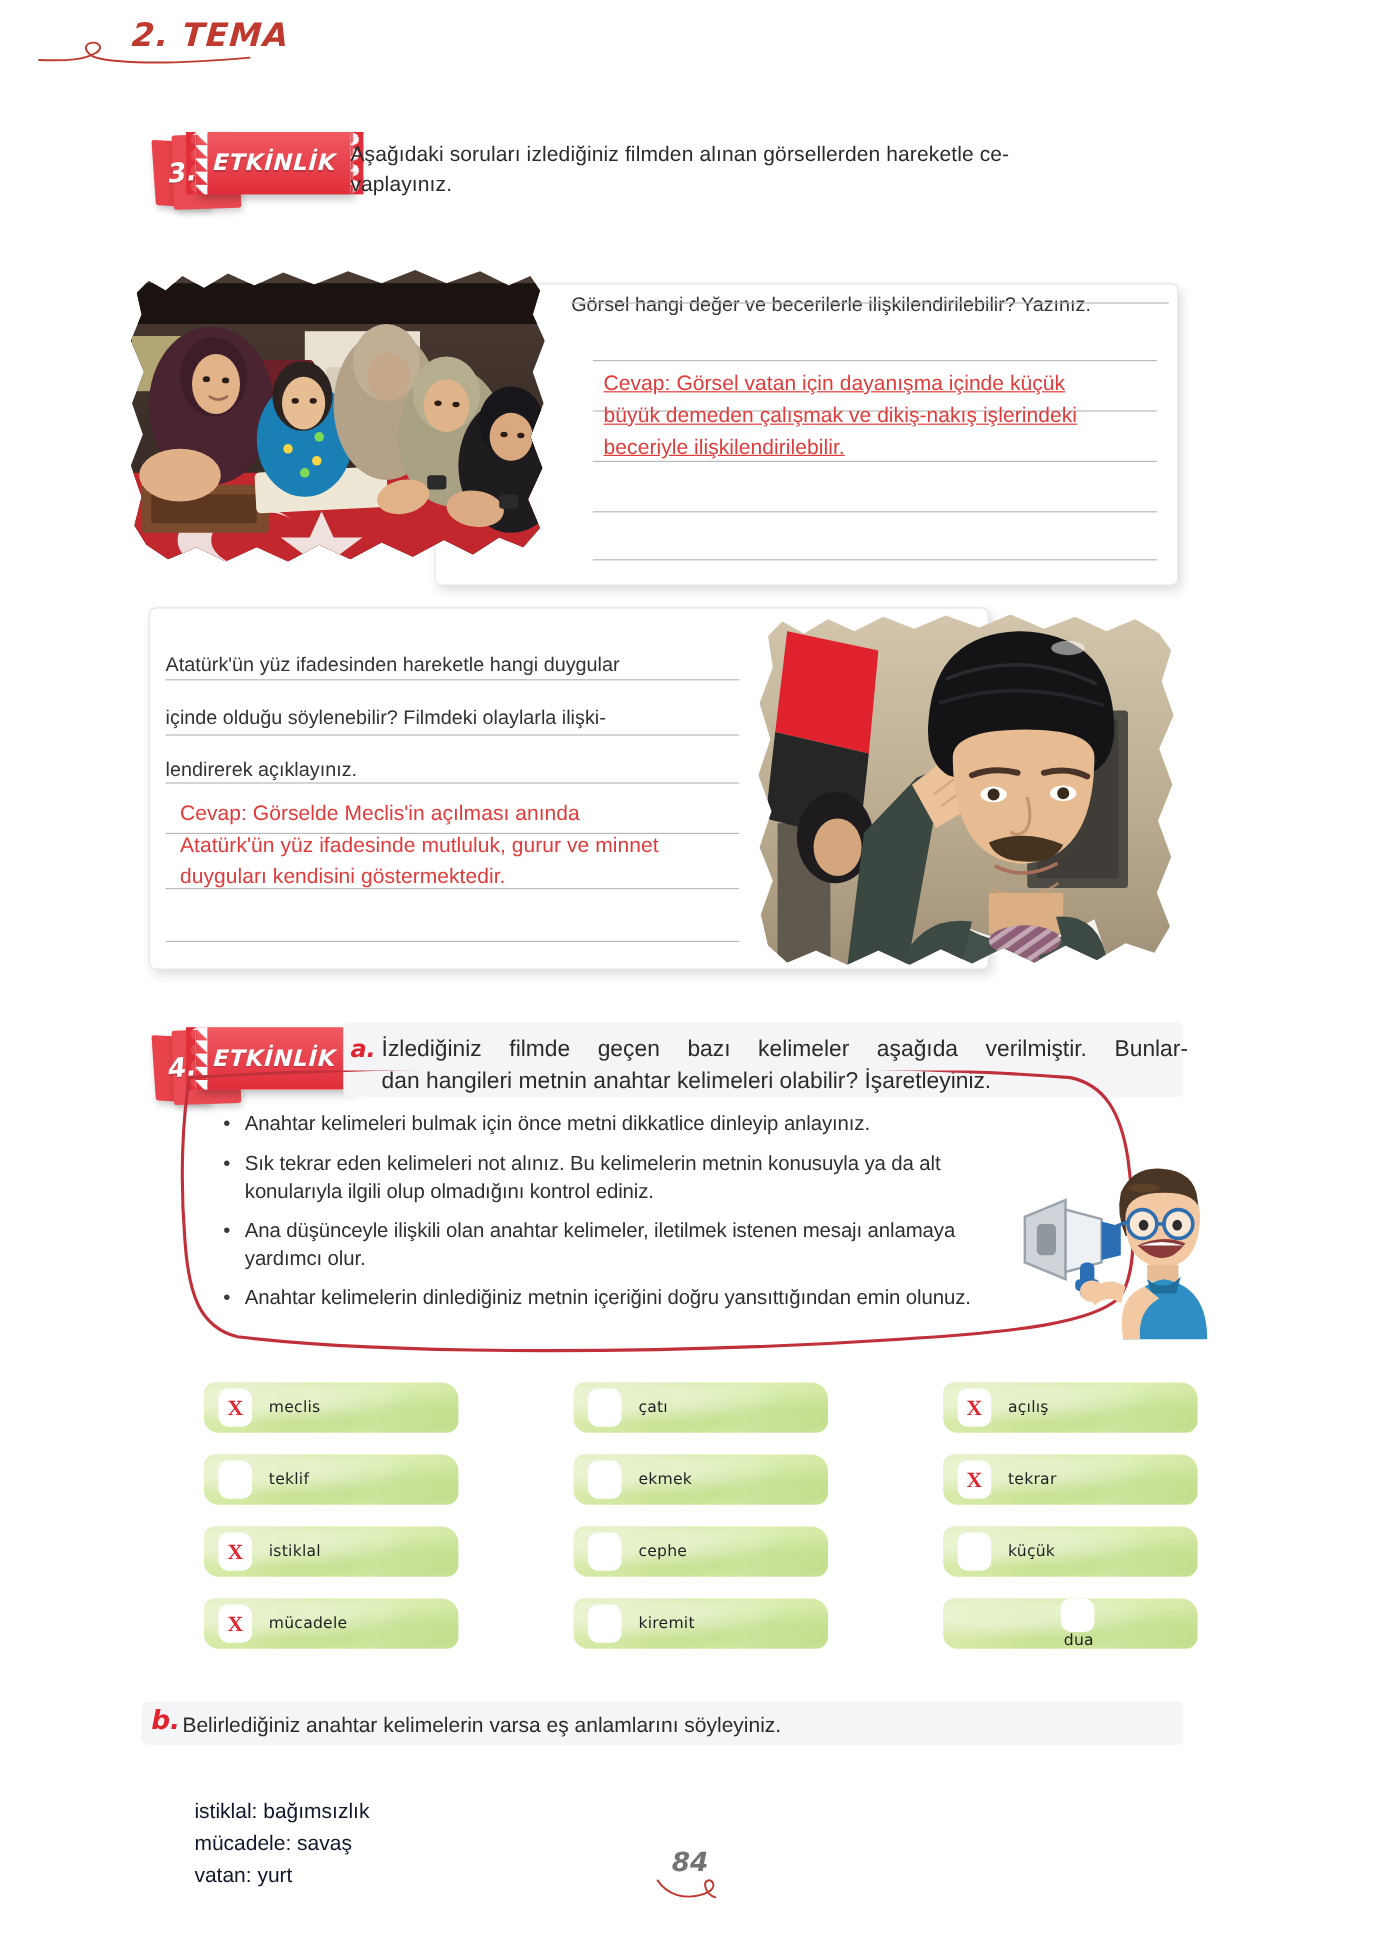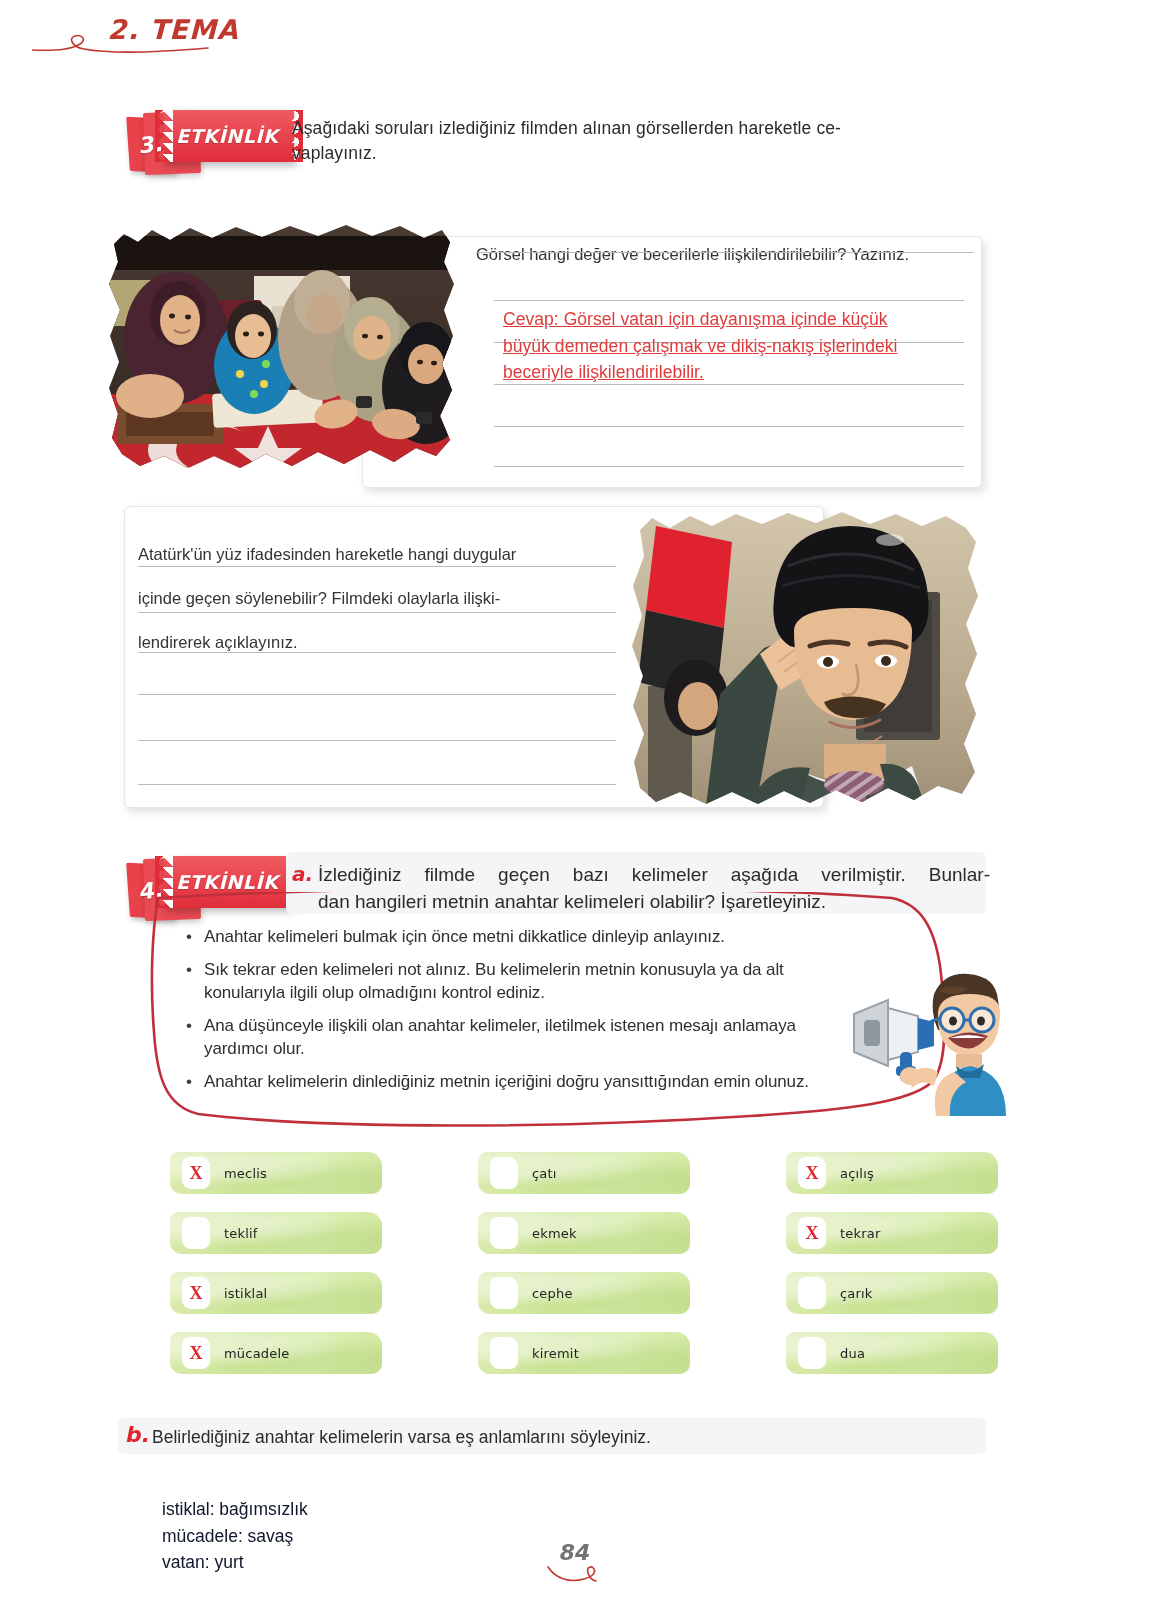--- a/index.html
+++ b/index.html
@@ -308,30 +308,35 @@
     <div>Cevap: Görsel vatan için dayanışma içinde küçük</div>
     <div>büyük demeden çalışmak ve dikiş-nakış işlerindeki</div>
     <div>beceriyle ilişkilendirilebilir.</div>
   </div>
 
   <div class="card" style="left:124px; top:506px; width:700px; height:302px;"></div>
 
   <div class="qtext" style="left:138px; top:546px; width:480px;">Atatürk'ün yüz ifadesinden hareketle hangi duygular</div>
   <div class="rule" style="left:138px; top:566px; width:478px;"></div>
 
-  <div class="qtext" style="left:138px; top:590px; width:480px;">içinde geçen söylenebilir? Filmdeki olaylarla ilişki-</div>
+  <div class="qtext" style="left:138px; top:590px; width:480px;">içinde olduğu söylenebilir? Filmdeki olaylarla ilişki-</div>
   <div class="rule" style="left:138px; top:612px; width:478px;"></div>
 
   <div class="qtext" style="left:138px; top:634px; width:480px;">lendirerek açıklayınız.</div>
   <div class="rule" style="left:138px; top:652px; width:478px;"></div>
 
   <div class="rule" style="left:138px; top:694px; width:478px;"></div>
   <div class="rule" style="left:138px; top:740px; width:478px;"></div>
   <div class="rule" style="left:138px; top:784px; width:478px;"></div>
 
+  <div class="answer" style="left:150px; top:664px; width:520px;">
+    <div>Cevap: Görselde Meclis'in açılması anında</div>
+    <div>Atatürk'ün yüz ifadesinde mutluluk, gurur ve minnet</div>
+    <div>duyguları kendisini göstermektedir.</div>
+  </div>
 
   <div class="photo" style="left:628px; top:506px; width:356px; height:302px;">
     <svg width="356" height="302" viewBox="0 0 356 302" style="position:absolute;inset:0;">
       <defs>
         <clipPath id="brushclip2">
           <path d="M12,24 L24,12 L42,22 L62,10 L84,20 L108,8 L134,18 L160,7 L188,17
                    L214,6 L242,18 L268,8 L294,20 L318,10 L338,22 L348,36
                    L340,62 L350,90 L338,118 L349,148 L337,178 L348,208 L336,238
                    L347,266 L334,288 L310,280 L286,294 L260,282 L234,296 L208,284
                    L182,297 L156,285 L130,298 L104,286 L78,298 L52,286 L28,296
@@ -527,36 +532,36 @@
   <div class="wordbox" style="left:478px; top:1272px;">
     <span class="wb-check">
       <span class="wb-x"></span>
     </span>
     <span class="wb-label">cephe</span>
   </div>
   <div class="wordbox" style="left:786px; top:1272px;">
     <span class="wb-check">
       <span class="wb-x"></span>
     </span>
-    <span class="wb-label">çarık</span>
+    <span class="wb-label">küçük</span>
   </div>
 
   <div class="wordbox" style="left:170px; top:1332px;">
     <span class="wb-check">
       <span class="wb-x">X</span>
     </span>
     <span class="wb-label">mücadele</span>
   </div>
   <div class="wordbox" style="left:478px; top:1332px;">
     <span class="wb-check">
       <span class="wb-x"></span>
     </span>
     <span class="wb-label">kiremit</span>
   </div>
-  <div class="wordbox" style="left:786px; top:1332px;">
+  <div class="wordbox" style="left:786px; top:1332px;flex-direction:column;">
     <span class="wb-check">
       <span class="wb-x"></span>
     </span>
     <span class="wb-label">dua</span>
   </div>
 
   <div class="b-bar" style="left:118px; top:1418px; width:868px; height:36px;"></div>
   <div class="b-marker" style="left:126px; top:1422px;">b.</div>
   <div class="b-text" style="left:152px; top:1427px;">Belirlediğiniz anahtar kelimelerin varsa eş anlamlarını söyleyiniz.</div>
 

